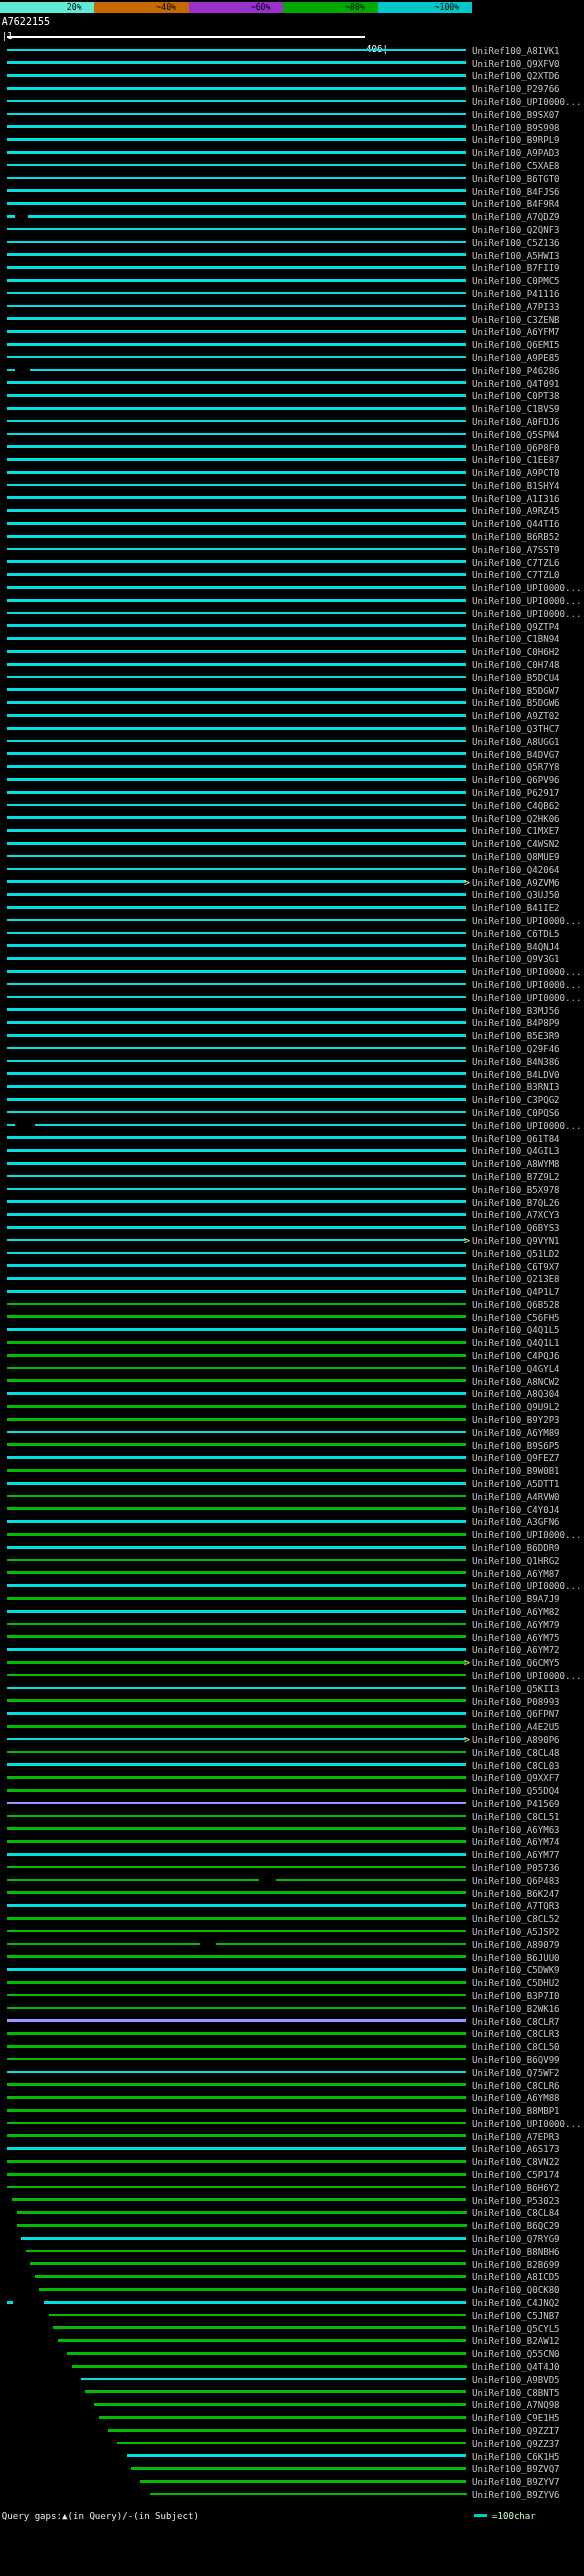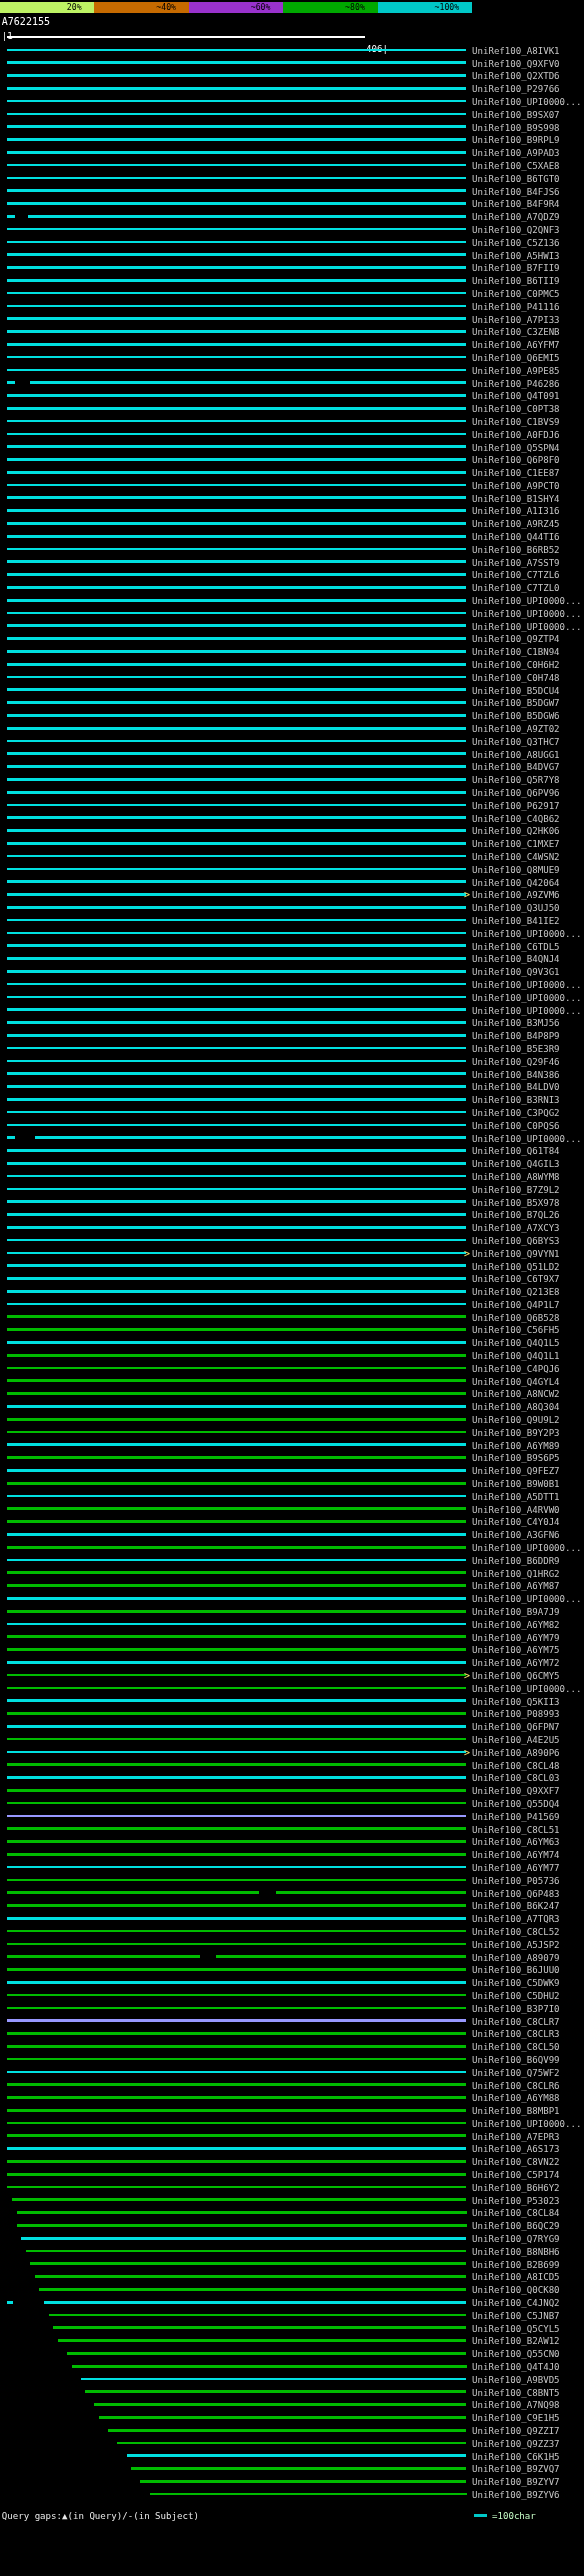--- a/index.html
+++ b/index.html
@@ -27,21 +27,21 @@
   .footer{position:relative;height:25px;width:585px;}
   .legend-gaps{position:absolute;left:1.8px;bottom:5.5px;color:#e8e8e8;font-size:9.1px;}
   .legend-dash{position:absolute;left:474px;bottom:9.1px;width:12.8px;height:2.7px;background:#00c8c8;}
   .legend-note{position:absolute;left:492px;bottom:4.6px;color:#c8ffc8;font-size:9.1px;}
 </style>
 </head>
 <body>
 
 <div class="header">
   <div class="scale-bar">
-      <div class="scale-seg" style="background: #bef264;">
+      <div class="scale-seg" style="background: #5eead4;">
         <span class="scale-lab">20%</span>
       </div>
       <div class="scale-seg" style="background: rgb(198, 106, 0);">
         <span class="scale-lab">~40%</span>
       </div>
       <div class="scale-seg" style="background: rgb(153, 50, 204);">
         <span class="scale-lab">~60%</span>
       </div>
       <div class="scale-seg" style="background: rgb(0, 168, 0);">
         <span class="scale-lab">~80%</span>
@@ -127,24 +127,20 @@
     <div class="hit-row">
       <div class="hit-bar" style="left: 7.3px; width: 459px; background: rgb(0, 224, 224);"></div>
       <span class="hit-label">UniRef100_A5HWI3</span>
     </div>
     <div class="hit-row">
       <div class="hit-bar" style="left: 7.3px; width: 459px; background: rgb(0, 224, 224);"></div>
       <span class="hit-label">UniRef100_B7FII9</span>
     </div>
     <div class="hit-row">
       <div class="hit-bar" style="left: 7.3px; width: 459px; background: rgb(0, 224, 224);"></div>
-      <span class="hit-label">UniRef100_B6TII9</span>
-    </div>
-    <div class="hit-row">
-      <div class="hit-bar" style="left: 7.3px; width: 459px; background: rgb(0, 224, 224);"></div>
       <span class="hit-label">UniRef100_C0PMC5</span>
     </div>
     <div class="hit-row">
       <div class="hit-bar" style="left: 7.3px; width: 459px; background: rgb(0, 224, 224);"></div>
       <span class="hit-label">UniRef100_P41116</span>
     </div>
     <div class="hit-row">
       <div class="hit-bar" style="left: 7.3px; width: 459px; background: rgb(0, 224, 224);"></div>
       <span class="hit-label">UniRef100_A7PI33</span>
     </div>
@@ -676,20 +672,24 @@
       <div class="hit-bar" style="left: 7.3px; width: 459px; background: rgb(0, 224, 224);"></div>
       <span class="hit-label">UniRef100_C5DWK9</span>
     </div>
     <div class="hit-row">
       <div class="hit-bar" style="left: 7.3px; width: 459px; background: rgb(0, 187, 0);"></div>
       <span class="hit-label">UniRef100_C5DHU2</span>
     </div>
     <div class="hit-row">
       <div class="hit-bar" style="left: 7.3px; width: 459px; background: rgb(0, 187, 0);"></div>
       <span class="hit-label">UniRef100_B3P7I0</span>
+    </div>
+    <div class="hit-row">
+      <div class="hit-bar" style="left: 7.3px; width: 459px; background: rgb(0, 187, 0);"></div>
+      <span class="hit-label">UniRef100_B2WK16</span>
     </div>
     <div class="hit-row">
       <div class="hit-bar" style="left: 7.3px; width: 459px; background: rgb(152, 152, 255);"></div>
       <span class="hit-label">UniRef100_C8CLR7</span>
     </div>
     <div class="hit-row">
       <div class="hit-bar" style="left: 7.3px; width: 459px; background: rgb(0, 187, 0);"></div>
       <span class="hit-label">UniRef100_C8CLR3</span>
     </div>
     <div class="hit-row">

